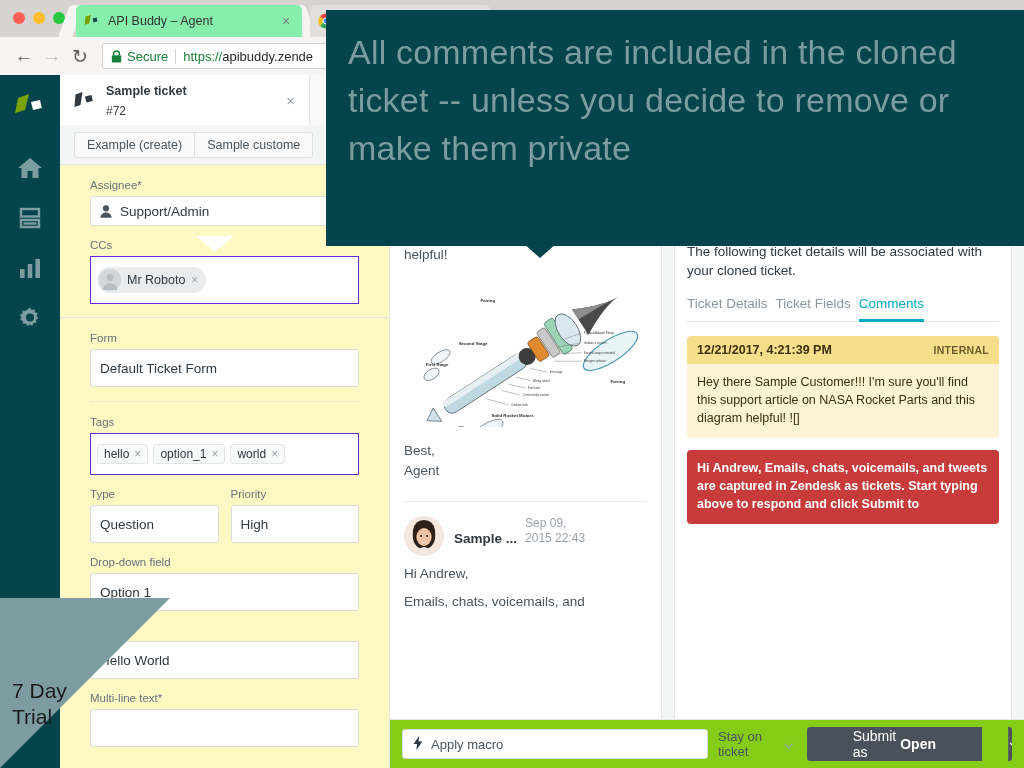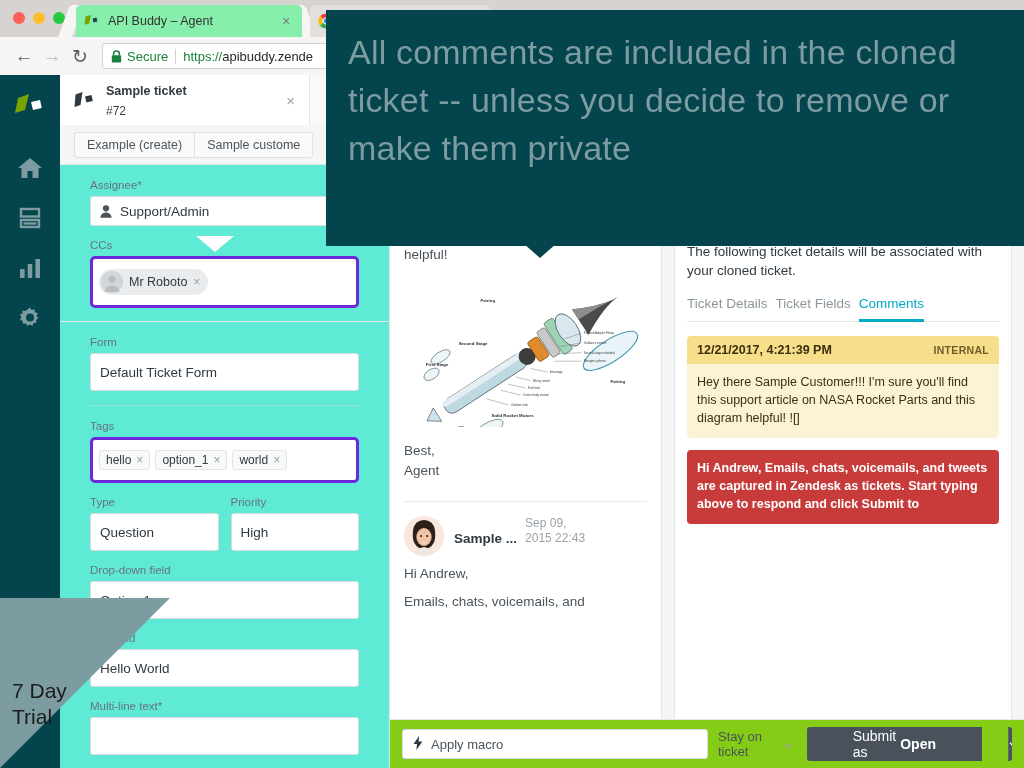--- a/index.html
+++ b/index.html
@@ -107,35 +107,35 @@
     height: 26px; padding: 0 12px; display: flex; align-items: center;
     font-size: 12.5px; color: #49545c; background: #fafafa;
     border: 1px solid #e0e2e2; border-right: none; cursor: pointer;
   }
   .subtab:first-child { border-radius: 3px 0 0 3px; }
   .subtab:last-child { border-right: 1px solid #e0e2e2; border-radius: 0 3px 3px 0; }
 
   
   .form-col {
     position: absolute; left: 60px; top: 90px; width: 330px; height: 603px;
-    background: #5eead4; border-right: 1px solid #e4e6e6;
+    background: #fef9c3; border-right: 1px solid #e4e6e6;
     padding: 14px 30px 0 30px; overflow: hidden;
   }
   .fld { margin-bottom: 13px; }
   .fld-label { font-size: 11.5px; color: #68737d; margin-bottom: 5px; display: block; }
   .fld-input {
     width: 100%; height: 30px; background: #ffffff; border: 1px solid #d8dcde;
     border-radius: 3px; display: flex; align-items: center; padding: 0 9px;
     font-size: 13.5px; color: #2f3941;
   }
   .fld-input.tall { height: 38px; }
   .person-glyph { margin-right: 8px; display: flex; align-items: center; }
   .tokenbox {
-    width: 100%; min-height: 38px; background: #ffffff; border: 3px solid #6d28d9;
-    border-radius: 5px; display: flex; align-items: center; flex-wrap: wrap;
+    width: 100%; min-height: 38px; background: #ffffff; border: 1px solid #6d28d9;
+    border-radius: 0; display: flex; align-items: center; flex-wrap: wrap;
     padding: 10px 6px; gap: 5px;
   }
   .cc-token {
     display: flex; align-items: center; background: #e9ebed;
     border-radius: 14px; padding: 2px 8px 2px 2px; gap: 6px;
   }
   .cc-avatar { width: 22px; height: 22px; border-radius: 50%; background: #d3d6d8; position: relative; }
   .cc-name { font-size: 12.5px; color: #2f3941; }
   .tok-x { font-size: 12px; color: #9aa2a8; cursor: pointer; }
   .tag-token {

